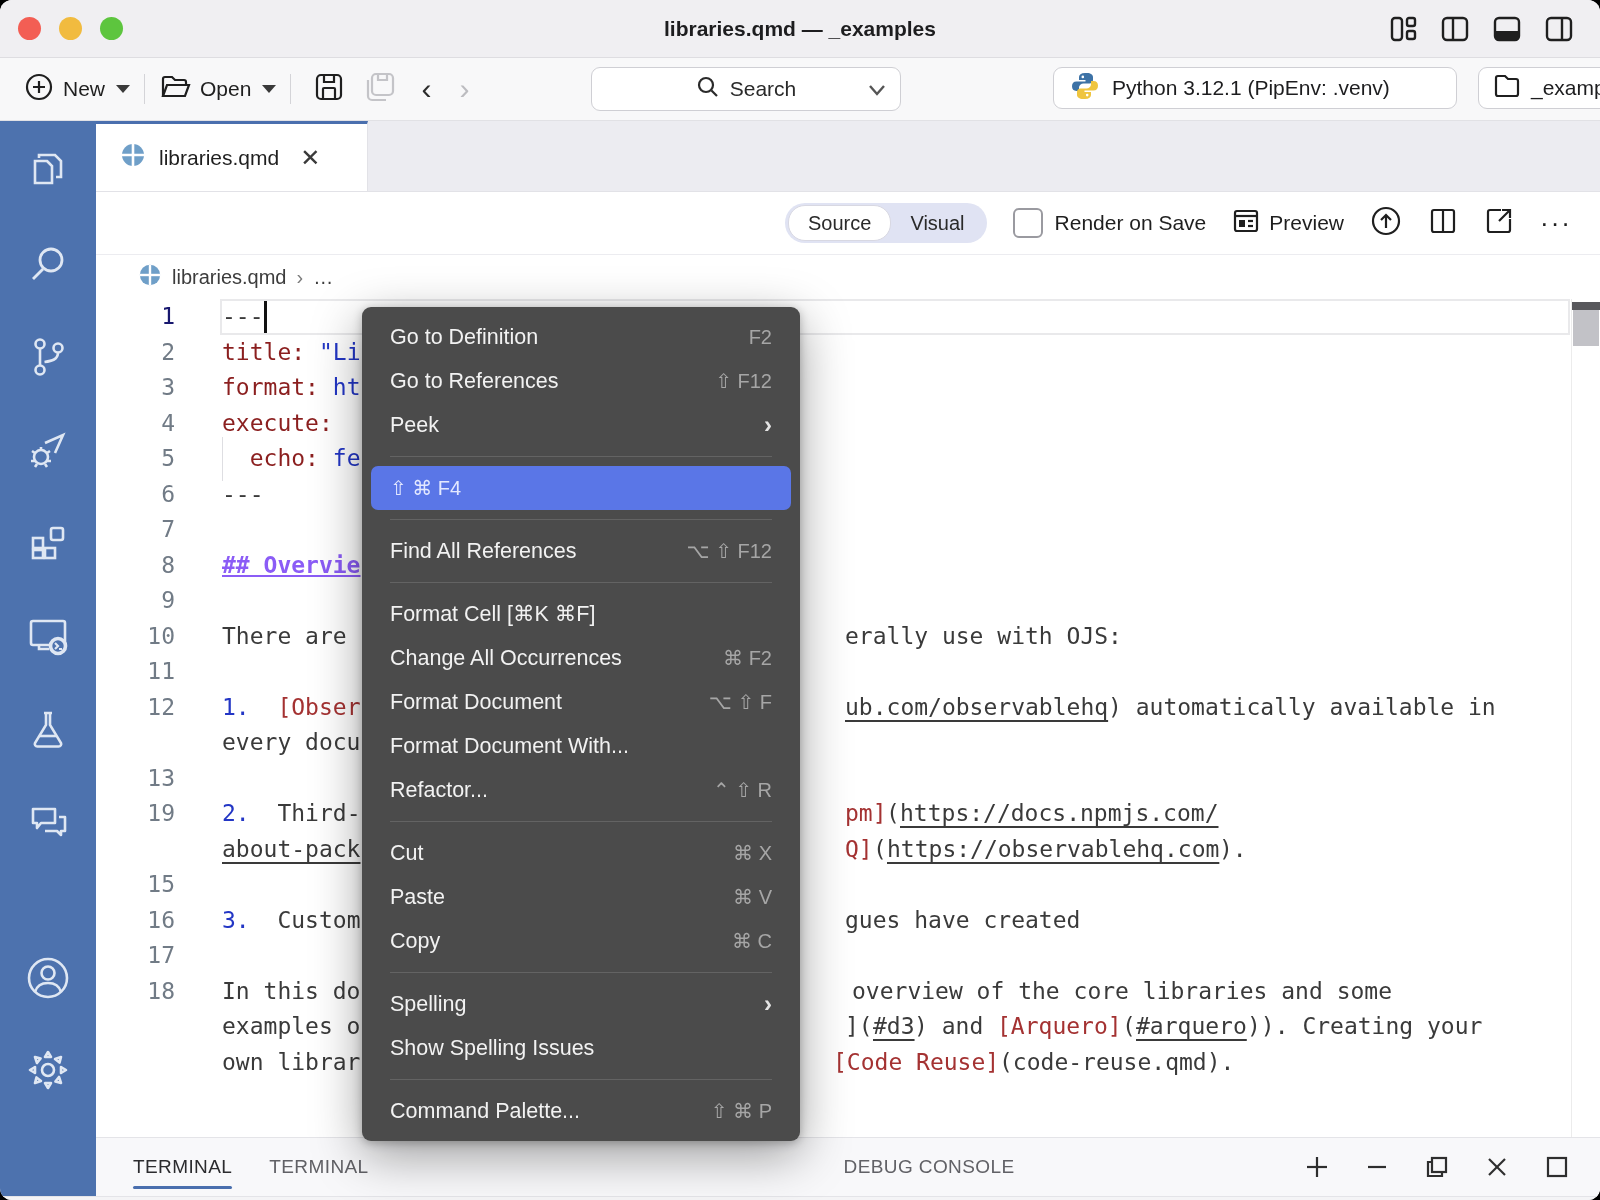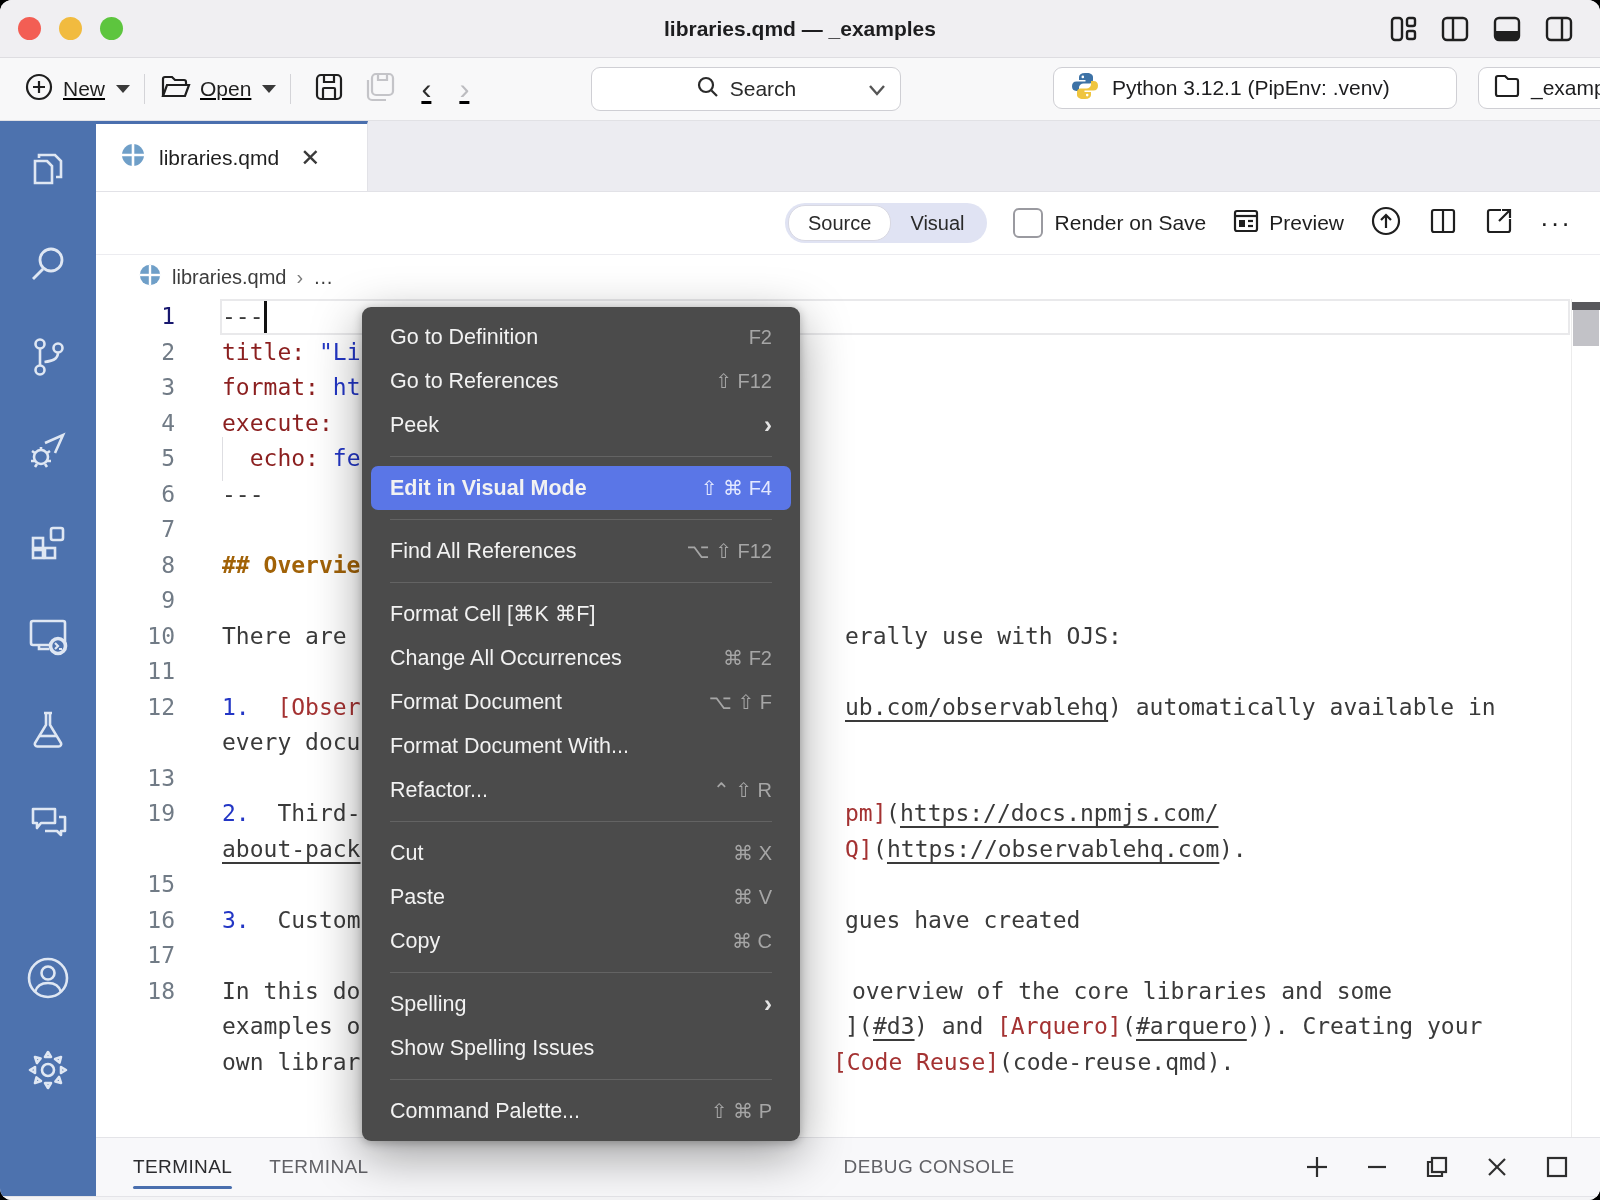--- a/index.html
+++ b/index.html
@@ -9,21 +9,21 @@
   
   .titlebar{position:relative;height:57px;background:#f0eff2;border-bottom:1px solid #dedde1;display:flex;align-items:center;}
   .traffic{display:flex;gap:18px;margin-left:18px;}
   .light{width:23px;height:23px;border-radius:50%;}
   .light.red{background:#f35e54;}.light.yellow{background:#f1bb3f;}.light.green{background:#5dc53e;}
   .win-title{position:absolute;left:0;right:0;text-align:center;font-size:21px;font-weight:700;color:#1d1d1f;}
   .tb-icons{position:absolute;right:26px;display:flex;gap:22px;align-items:center;}
   .tb-icons svg{display:block;}
 
   
-  .toolbar{height:62px;background:#f8f8f9;border-bottom:1px solid #e1e1e5;display:flex;align-items:center;position:relative;text-decoration:underline;}
+  .toolbar{height:62px;background:#f8f8f9;border-bottom:1px solid #e1e1e5;display:flex;align-items:center;position:relative;}
   .tool-group{display:flex;align-items:center;gap:9px;color:#1f1f1f;font-size:21px;}
   .tdivider{width:1px;height:30px;background:#d4d4d8;margin:0 14px;}
   .chev-down{width:0;height:0;border-left:7px solid transparent;border-right:7px solid transparent;border-top:8px solid #3a3a3a;margin-left:2px;}
   .nav-arrow{font-size:30px;color:#2c2c2c;font-weight:400;line-height:1;padding:0 14px;}
   .nav-arrow.dim{color:#bcbcc0;}
   .searchbox{position:absolute;left:591px;top:9px;width:308px;height:42px;border:1px solid #cfcfd4;border-radius:9px;background:#fff;display:flex;align-items:center;justify-content:center;gap:10px;font-size:21px;color:#2a2a2a;}
   .searchbox .sb-chev{position:absolute;right:14px;}
   .interp{position:absolute;left:1053px;top:9px;width:404px;height:42px;border:1px solid #cfcfd4;border-radius:9px;background:#fff;display:flex;align-items:center;gap:12px;padding-left:16px;box-sizing:border-box;font-size:21px;color:#1d1d1f;}
   .workspace{position:absolute;left:1478px;top:9px;width:140px;height:42px;border:1px solid #cfcfd4;border-radius:9px;background:#fff;display:flex;align-items:center;gap:10px;padding-left:14px;box-sizing:border-box;font-size:21px;color:#1d1d1f;overflow:hidden;white-space:nowrap;}
 
@@ -62,21 +62,21 @@
   .ov-decor{position:absolute;top:3px;right:0;width:28px;height:8px;background:#58585c;}
   .scroll-thumb{position:absolute;top:11px;right:1px;width:26px;height:36px;background:#c2c2c7;}
   .code-row{position:relative;height:35.5px;white-space:pre;font-family:"DejaVu Sans Mono","Liberation Mono",monospace;font-size:23px;line-height:35.5px;}
   .gutter{position:absolute;left:0;top:0;width:79px;text-align:right;color:#717b86;font-size:23px;}
   .gutter.active{color:#17176e;}
   .row-text{margin-left:126px;}
   .seg{}
   .c-code{color:#3a3a3a;}
   .c-key{color:#8b1f1f;}
   .c-val{color:#2336c5;}
-  .c-head{color:#a16207;font-weight:bold;}
+  .c-head{color:#8b5cf6;font-weight:bold;text-decoration:underline;}
   .c-num{color:#2336c5;}
   .c-link{color:#a43232;}
   .c-url{color:#3a3a3a;text-decoration:underline;text-underline-offset:5px;}
   .abs{position:absolute;top:0;}
   .cur-line{position:absolute;left:124px;right:30px;top:0;bottom:0;border:2px solid #e9e9eb;box-sizing:border-box;}
   .cursor{position:absolute;left:168px;top:2px;bottom:2px;width:2.5px;background:#111;}
   .indent-guide{position:absolute;left:126px;top:-4px;bottom:-4px;width:1px;background:#dedee2;}
 
   
   .panel{height:58px;background:#f8f8fa;border-top:1px solid #e4e4e8;display:flex;align-items:center;position:relative;}
@@ -425,21 +425,20 @@
       <div class="mi">
         <span class="mi-label">Go to References</span>
         <span class="mi-short">⇧ F12</span>
       </div>
       <div class="mi">
         <span class="mi-label">Peek</span>
         <span class="mi-sub">›</span>
       </div>
       <div class="msep"></div>
       <div class="mi hl">
-        <span class="mi-label">Edit in Visual Mode</span>
         <span class="mi-short">⇧ ⌘ F4</span>
       </div>
       <div class="msep"></div>
       <div class="mi">
         <span class="mi-label">Find All References</span>
         <span class="mi-short">⌥ ⇧ F12</span>
       </div>
       <div class="msep"></div>
       <div class="mi">
         <span class="mi-label">Format Cell [⌘K ⌘F]</span>

